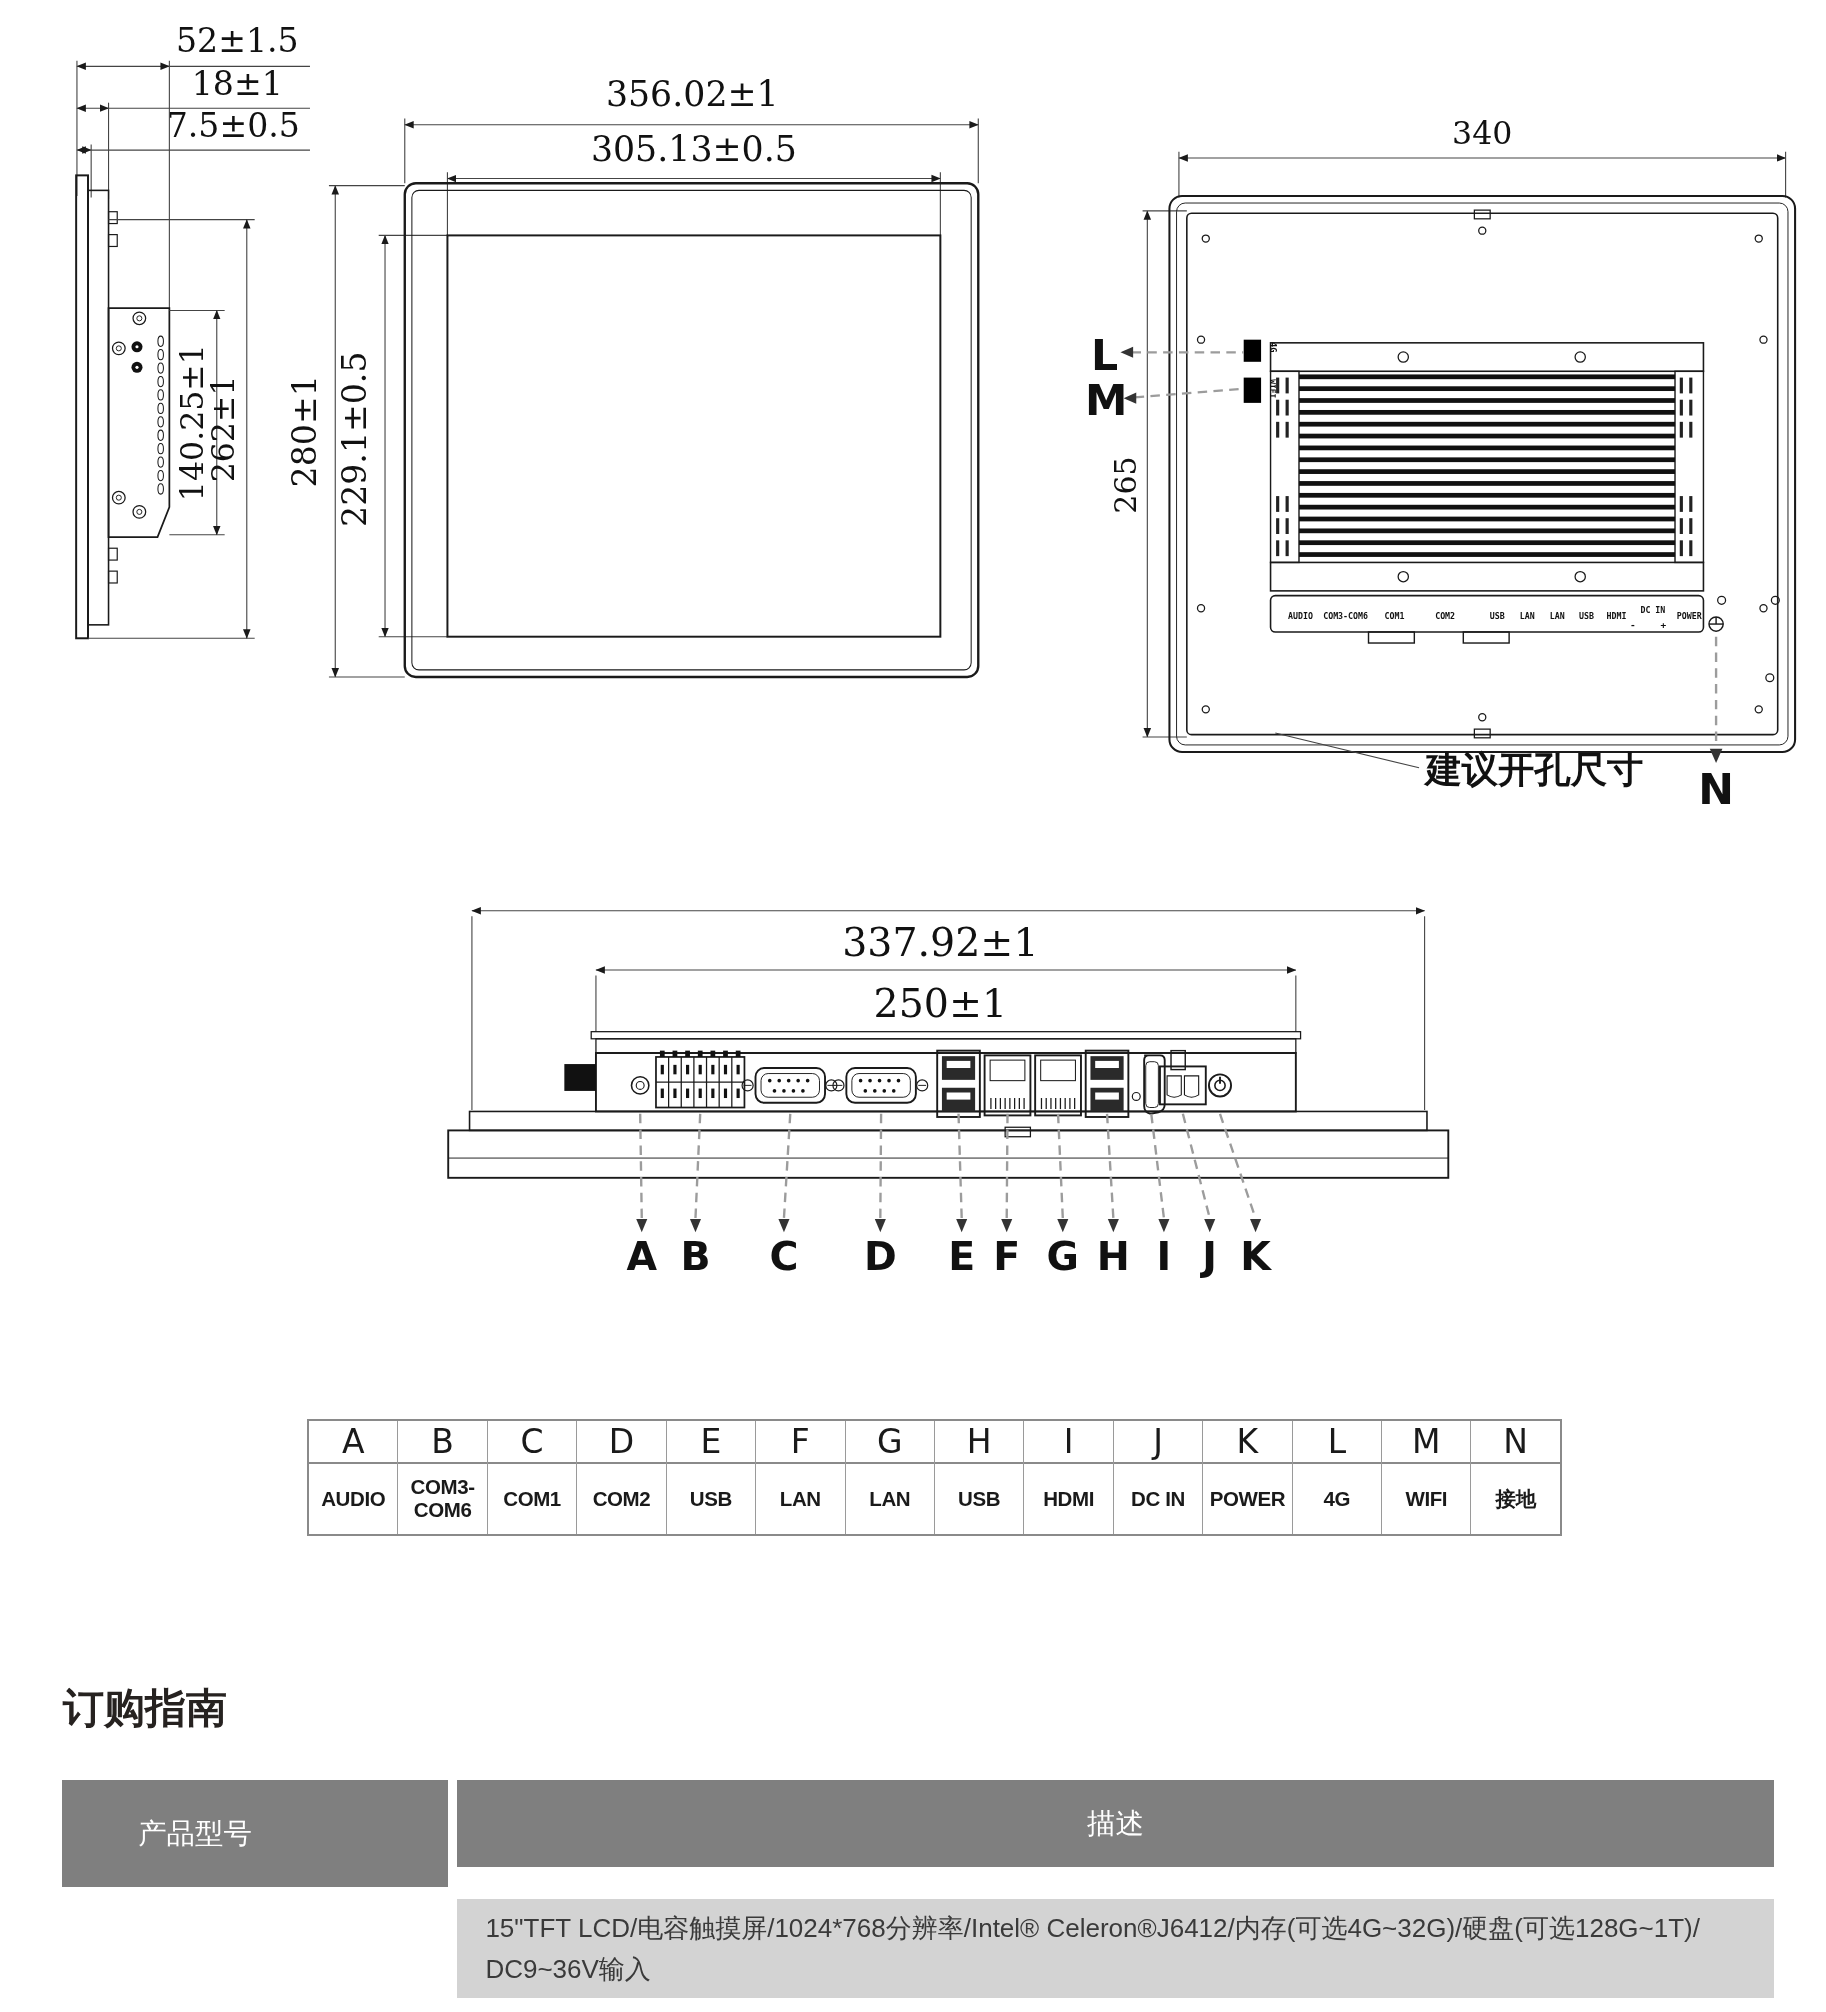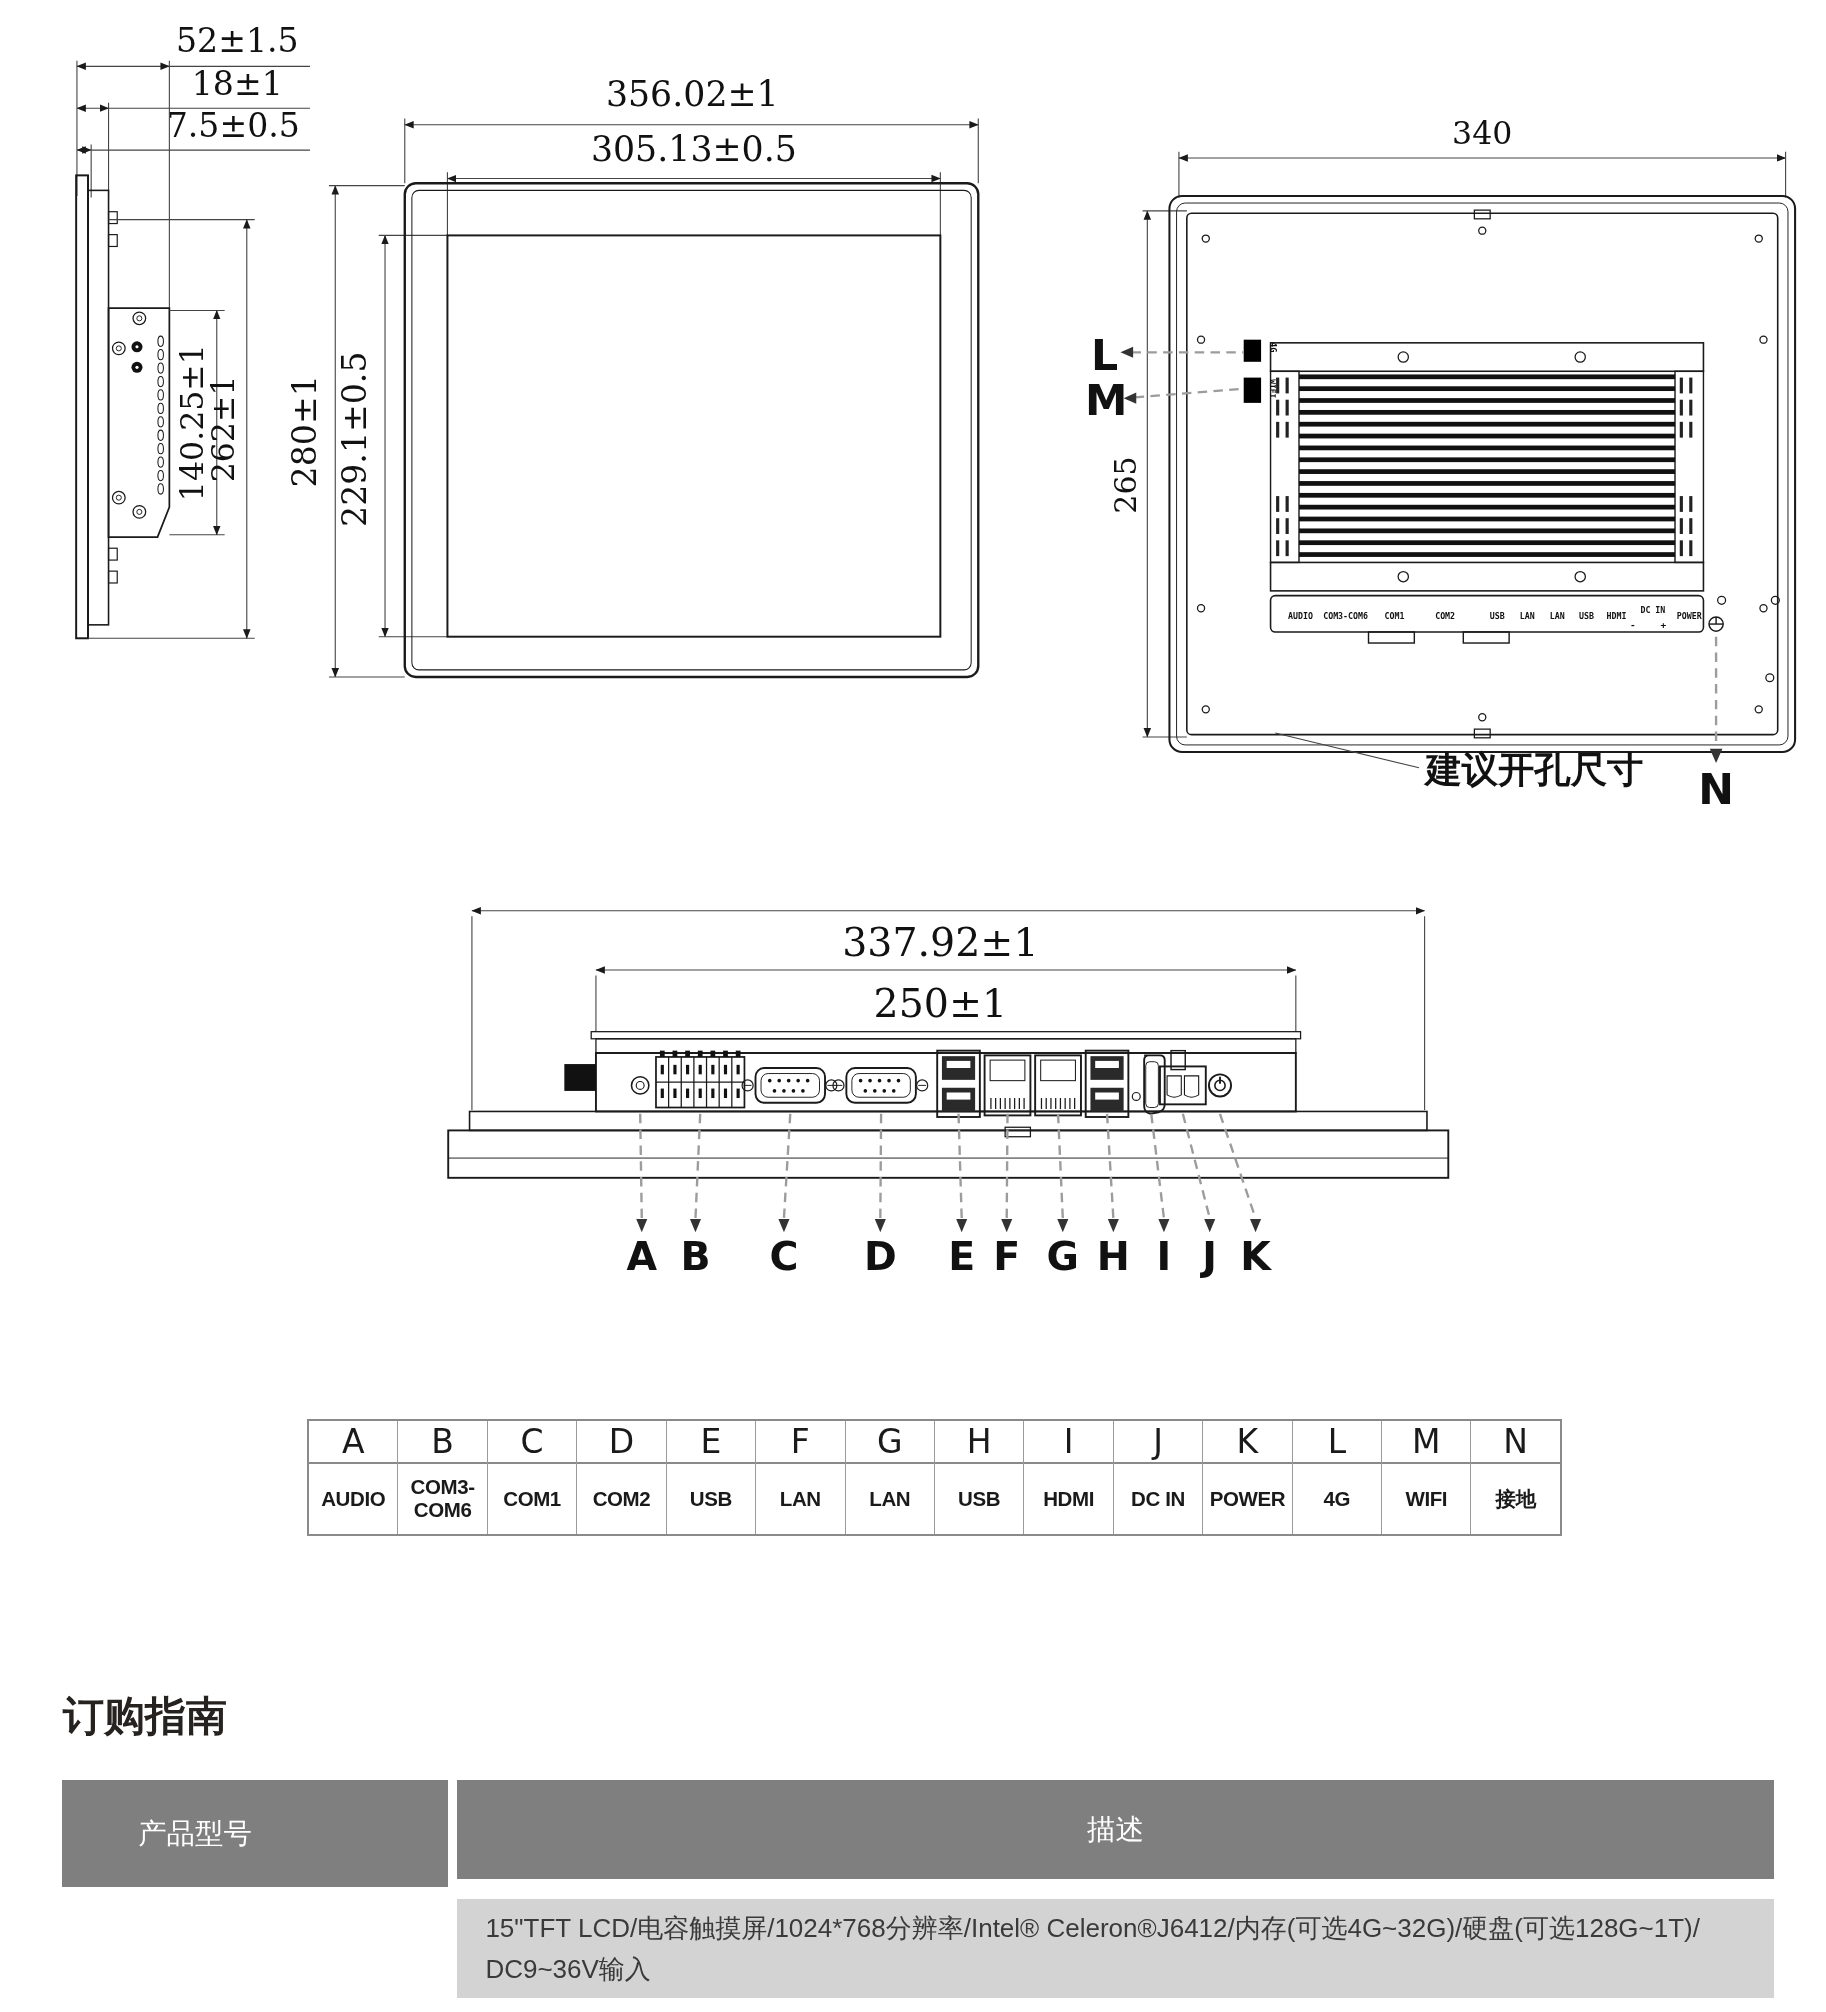--- a/index.html
+++ b/index.html
@@ -18,21 +18,21 @@
   .port-table{position:absolute;left:307px;top:1419px;width:1255px;height:117px;
      display:flex;border:2.4px solid #8a8a8a;box-sizing:border-box;background:#fff;}
   .pt-col{flex:1;display:flex;flex-direction:column;border-right:1.6px solid #9a9a9a;}
   .pt-col:last-child{border-right:none;}
   .pt-head{height:41px;display:flex;align-items:center;justify-content:center;
      font-size:33px;font-family:"DejaVu Sans",sans-serif;border-bottom:2.4px solid #8a8a8a;}
   .pt-val{flex:1;display:flex;align-items:center;justify-content:center;text-align:center;
      font-size:20.5px;font-weight:700;white-space:pre-line;line-height:1.1;letter-spacing:-0.4px;}
 
   
-  .order-heading{position:absolute;left:63px;top:1681px;font-size:41px;font-weight:800;color:#262220;margin-top:8px;}
+  .order-heading{position:absolute;left:63px;top:1681px;font-size:41px;font-weight:800;color:#262220;}
   .ocell{position:absolute;box-sizing:border-box;display:flex;align-items:center;}
   .ohead{background:#7f7f7f;color:#fff;justify-content:center;font-size:28.4px;}
   .omodel{background:#7f7f7f;color:#fff;justify-content:center;font-size:30px;}
   .odesc{background:#d3d3d3;color:#3a3a3a;font-size:26px;flex-direction:column;
          align-items:flex-start;justify-content:center;padding-left:28.4px;line-height:1.55;}
   .shiftL{padding-right:134px;padding-left:14px;}
 </style>
 </head>
 <body>
 
@@ -511,20 +511,20 @@
       </div>
       <div class="pt-col">
         <div class="pt-head">N</div>
         <div class="pt-val">接地</div>
       </div>
     </div>
 
 
 <div class="order-heading">订购指南</div>
 <div class="ocell ohead shiftL" style="left:62px;top:1780px;width:386px;height:107px;">产品型号</div>
-<div class="ocell ohead" style="left:457px;top:1780px;width:1317px;height:99px;">描述</div>
+<div class="ocell ohead" style="left:457px;top:1780px;width:1317px;height:87px;">描述</div>
 <div class="ocell odesc" style="left:457px;top:1899px;width:1317px;height:99px;">
   <div>15"TFT LCD/电容触摸屏/1024*768分辨率/Intel® Celeron®J6412/内存(可选4G~32G)/硬盘(可选128G~1T)/</div>
   <div>DC9~36V输入</div>
 </div>
 
 </div>
 
 
 </body></html>

